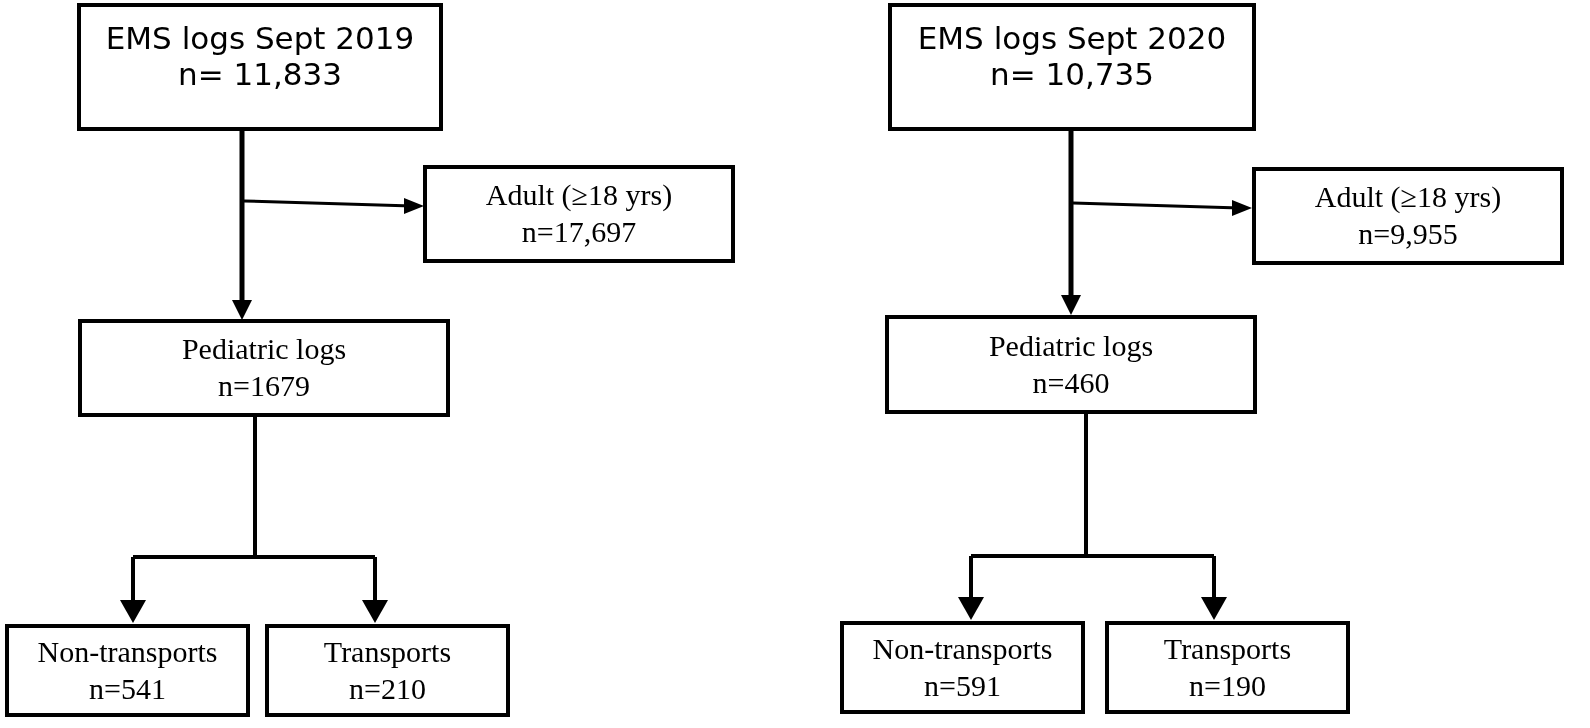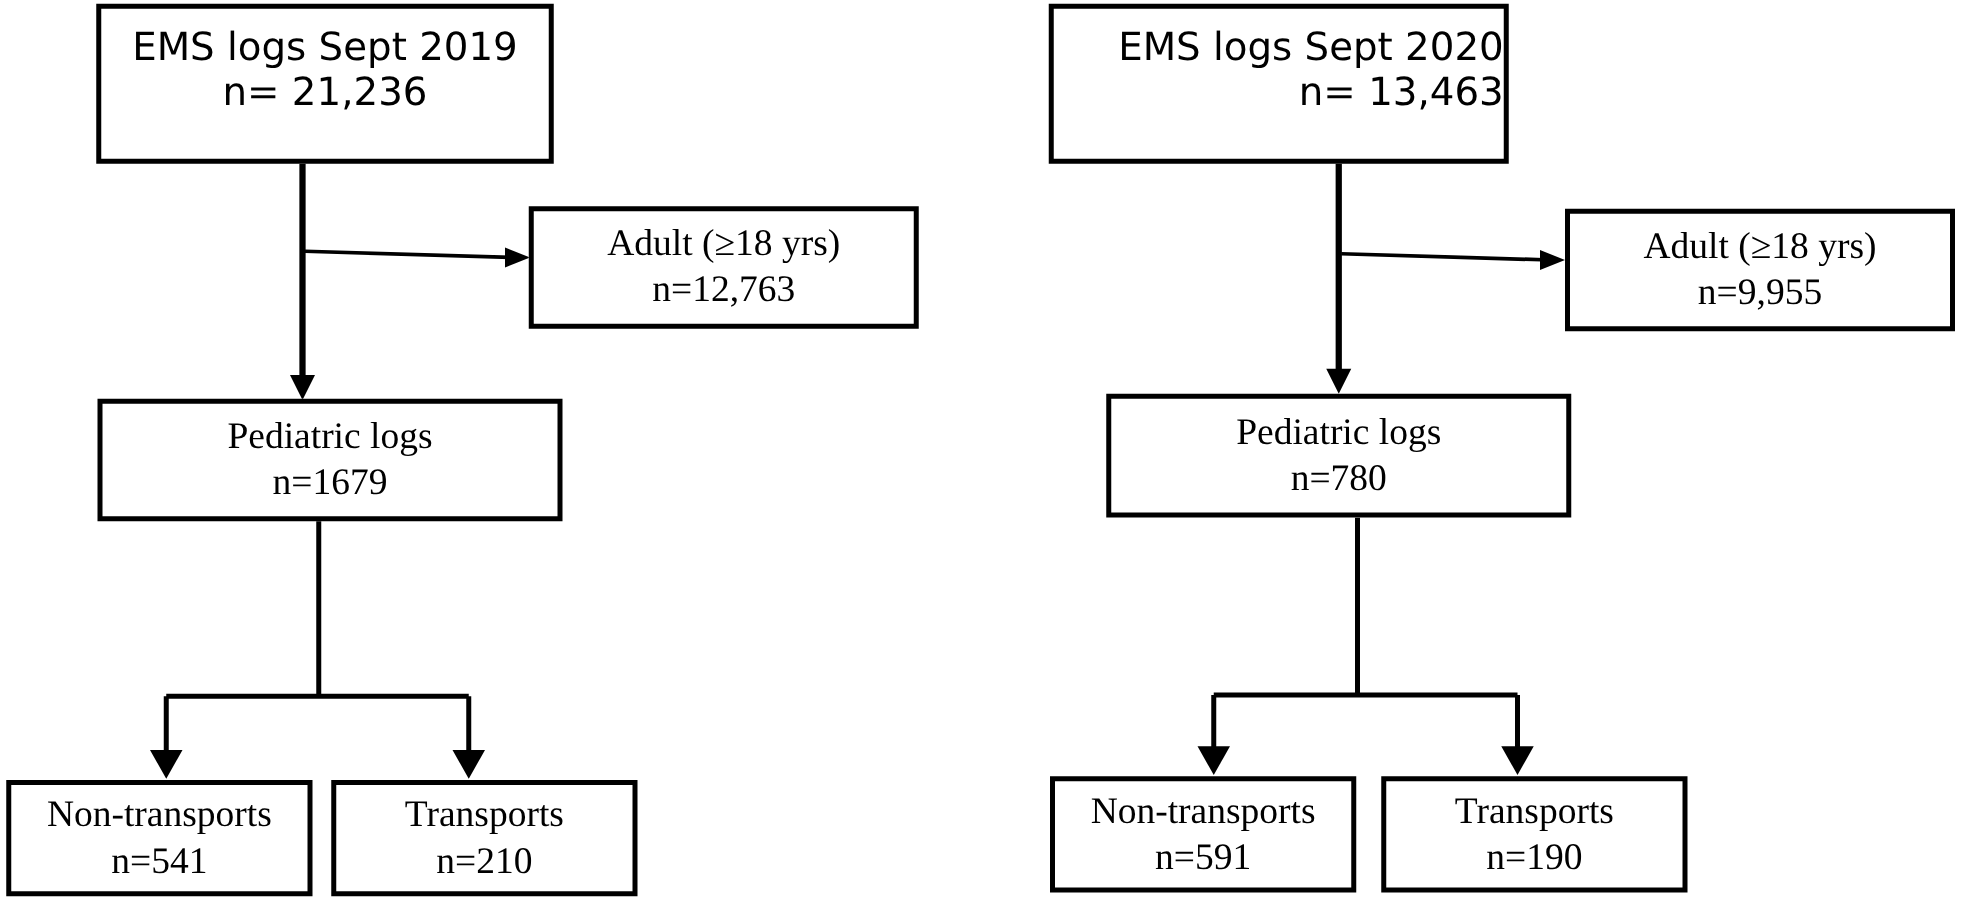--- a/index.html
+++ b/index.html
@@ -102,56 +102,56 @@
       <path d="M971,556 L1214,556" stroke="#000000" stroke-width="4" fill="none"></path>
       <path d="M971,556 L971,600" stroke="#000000" stroke-width="4" fill="none"></path>
       <path d="M1214,556 L1214,600" stroke="#000000" stroke-width="4" fill="none"></path>
       <path d="M958,597 L984,597 L971,620 z" fill="#000000"></path>
       <path d="M1201,597 L1227,597 L1214,620 z" fill="#000000"></path>
     </g>
   </svg>
 
   <div class="node sans" style="left:77px; top:3px; width:366px; height:128px;">
     <span class="ln">EMS logs Sept 2019</span>
-    <span class="ln">n= 21,236</span>
+    <span class="ln">n= 11,833</span>
   </div>
 
   <div class="node serif" style="left:423px; top:165px; width:312px; height:98px;">
     <span class="ln">Adult (≥18 yrs)</span>
-    <span class="ln">n=12,763</span>
+    <span class="ln">n=17,697</span>
   </div>
 
   <div class="node serif" style="left:78px; top:319px; width:372px; height:98px;">
     <span class="ln">Pediatric logs</span>
     <span class="ln">n=1679</span>
   </div>
 
   <div class="node serif" style="left:5px; top:624px; width:245px; height:93px;">
     <span class="ln">Non-transports</span>
     <span class="ln">n=541</span>
   </div>
 
   <div class="node serif" style="left:265px; top:624px; width:245px; height:93px;">
     <span class="ln">Transports</span>
     <span class="ln">n=210</span>
   </div>
 
-  <div class="node sans" style="left:839px; top:3px; width:368px; height:128px;align-items:flex-end;">
+  <div class="node sans" style="left:888px; top:3px; width:368px; height:128px;">
     <span class="ln">EMS logs Sept 2020</span>
-    <span class="ln">n= 13,463</span>
+    <span class="ln">n= 10,735</span>
   </div>
 
   <div class="node serif" style="left:1252px; top:167px; width:312px; height:98px;">
     <span class="ln">Adult (≥18 yrs)</span>
     <span class="ln">n=9,955</span>
   </div>
 
   <div class="node serif" style="left:885px; top:315px; width:372px; height:99px;">
     <span class="ln">Pediatric logs</span>
-    <span class="ln">n=780</span>
+    <span class="ln">n=460</span>
   </div>
 
   <div class="node serif" style="left:840px; top:621px; width:245px; height:93px;">
     <span class="ln">Non-transports</span>
     <span class="ln">n=591</span>
   </div>
 
   <div class="node serif" style="left:1105px; top:621px; width:245px; height:93px;">
     <span class="ln">Transports</span>
     <span class="ln">n=190</span>

